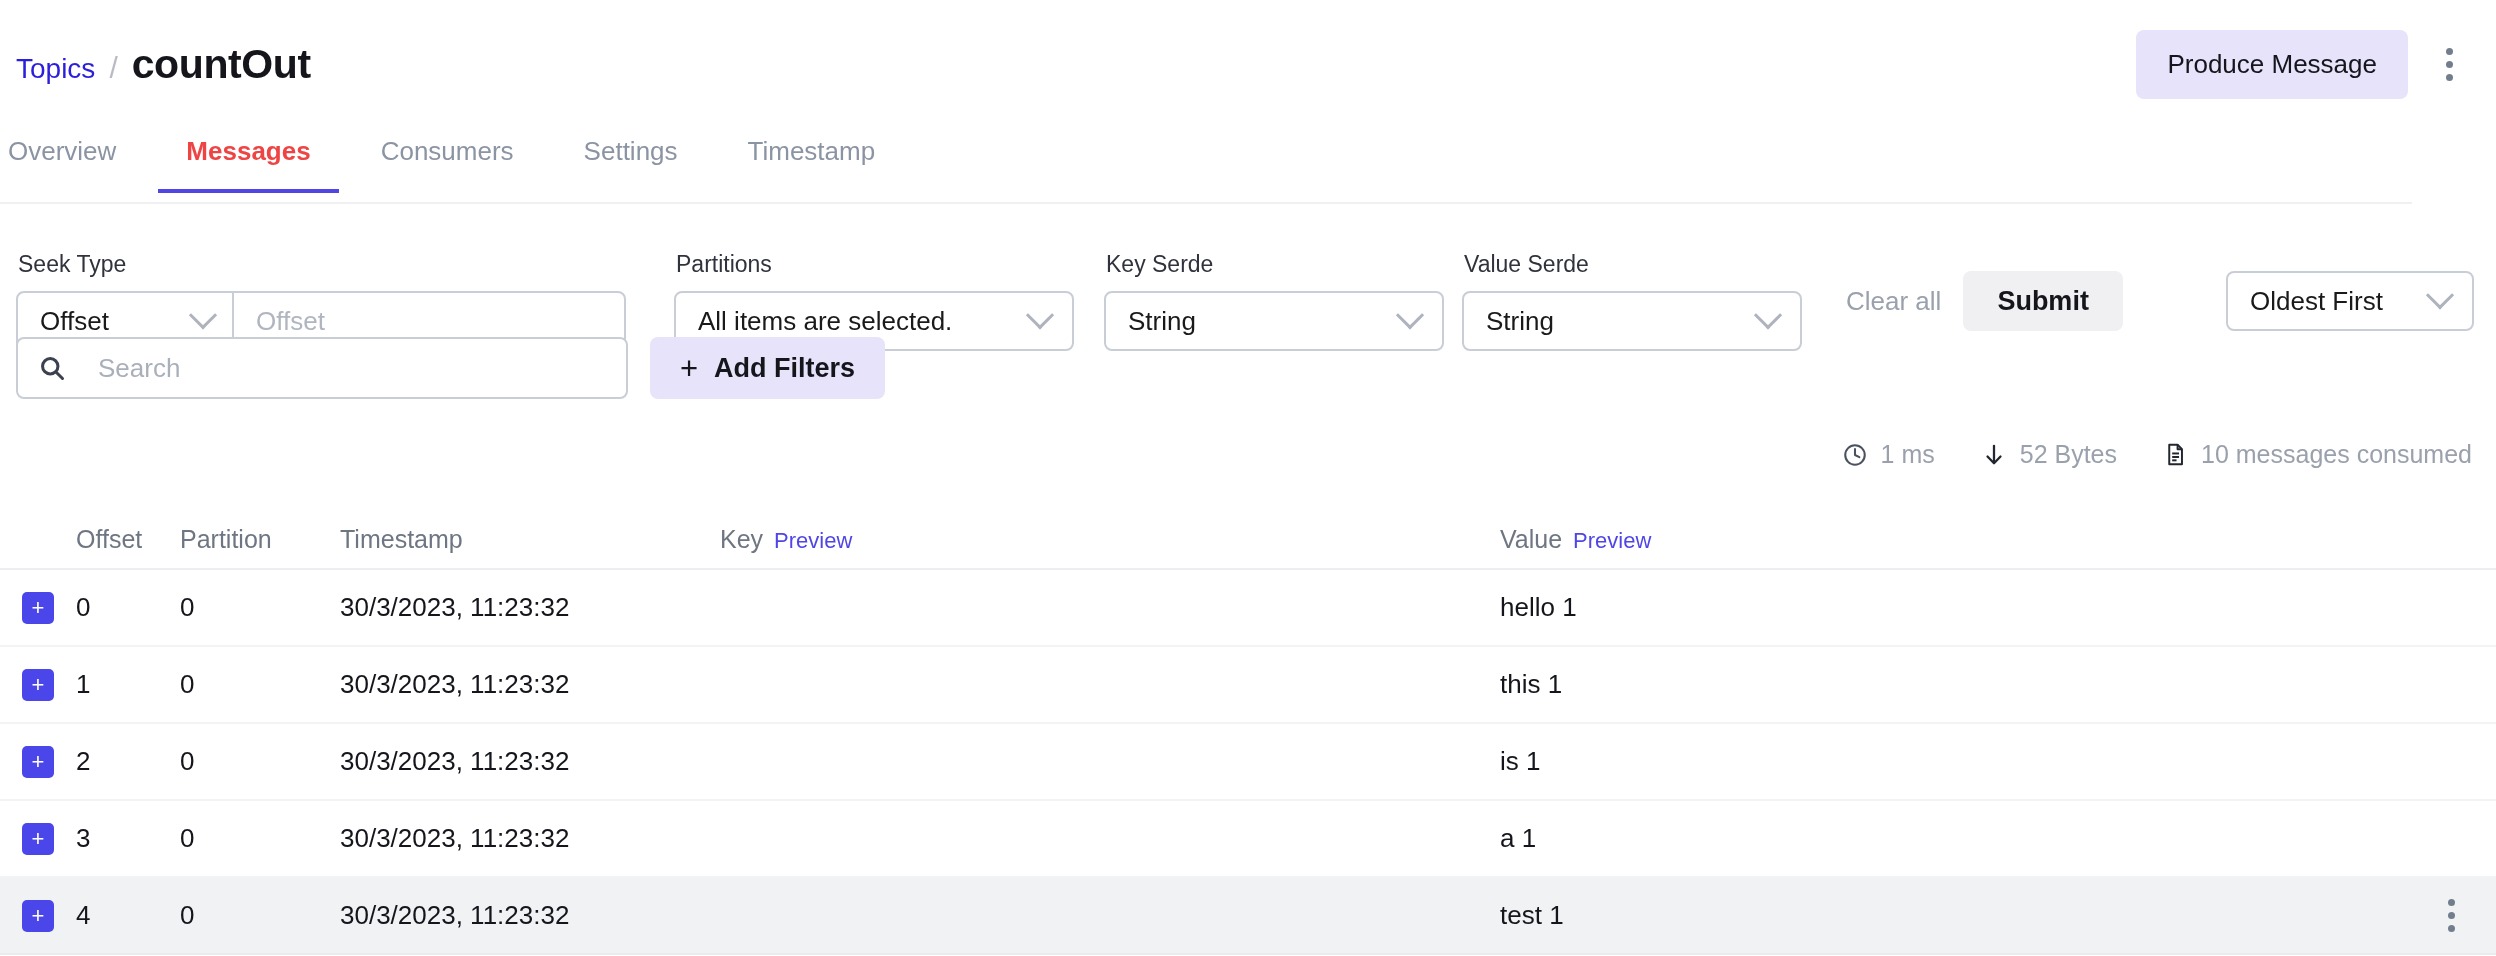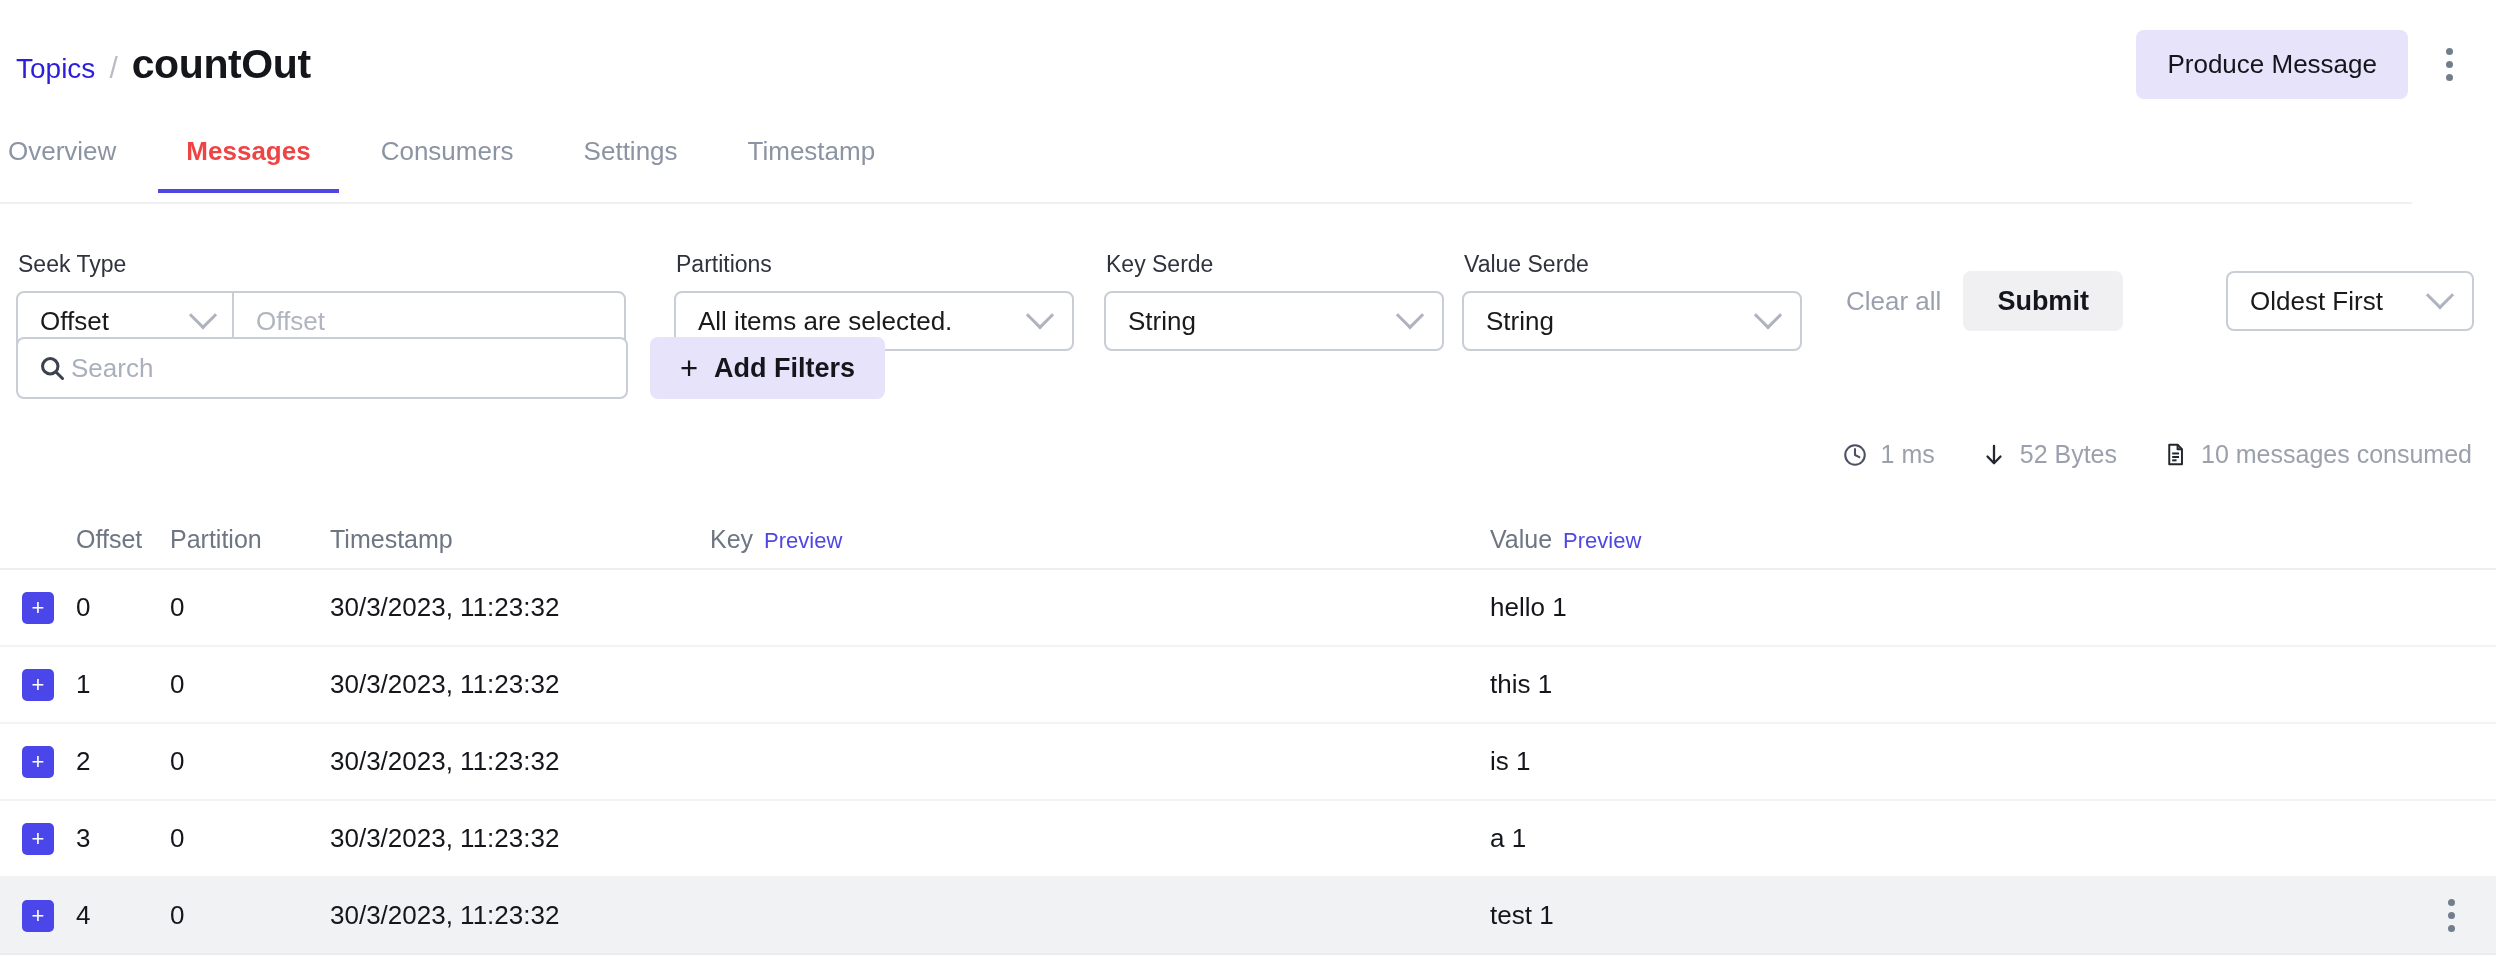--- a/index.html
+++ b/index.html
@@ -212,21 +212,21 @@
     align-items: center;
     gap: 22px;
   }
   .search-box {
     width: 612px; height: 62px;
     border: 2px solid #c9cdd6;
     border-radius: 8px;
     display: flex;
     align-items: center;
     padding: 0 20px;
-    gap: 5px;
+    gap: 32px;
     background: #fff;
     cursor: text;
   }
   .search-ic {
     width: 28px; height: 28px;
     flex: none;
     display: block;
   }
   .search-ph {
     font-size: 26px;
@@ -281,21 +281,21 @@
     align-items: center;
     height: 77px;
     border-bottom: 2px solid #f2f3f5;
     font-size: 26px;
     color: #14161c;
   }
   .trow.hovered { background: #f1f2f4; border-bottom-color: #e9ebee; }
 
   .c-exp    { width: 76px; flex: none; display: flex; justify-content: center; align-items: center; }
   .c-offset { width: 94px; flex: none; }
-  .c-part   { width: 160px; flex: none; }
+  .c-part   { width: 160px; flex: none; margin-left: 10px; }
   .c-time   { width: 380px; flex: none; }
   .c-key    { width: 780px; flex: none; }
   .c-value  { flex: 1; }
   .c-menu   { width: 90px; flex: none; display: flex; justify-content: center; align-items: center; }
 
   .thead .c-key, .thead .c-value { display: flex; align-items: baseline; gap: 11px; }
   .preview-link { color: #4f46e5; font-size: 22px; cursor: pointer; }
   .thead .c-key { justify-content: flex-start; padding-left: 0; }
 
   .expand-btn {

